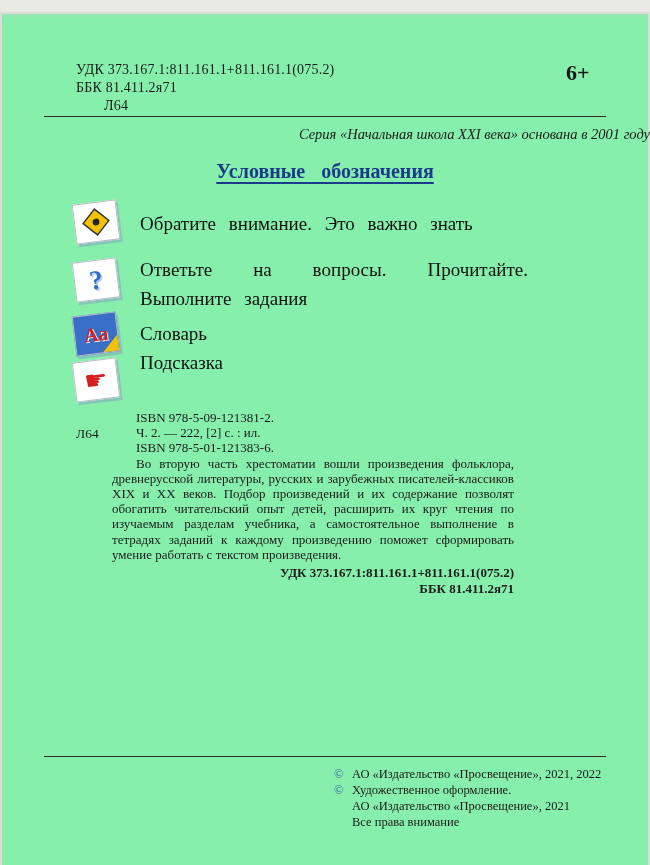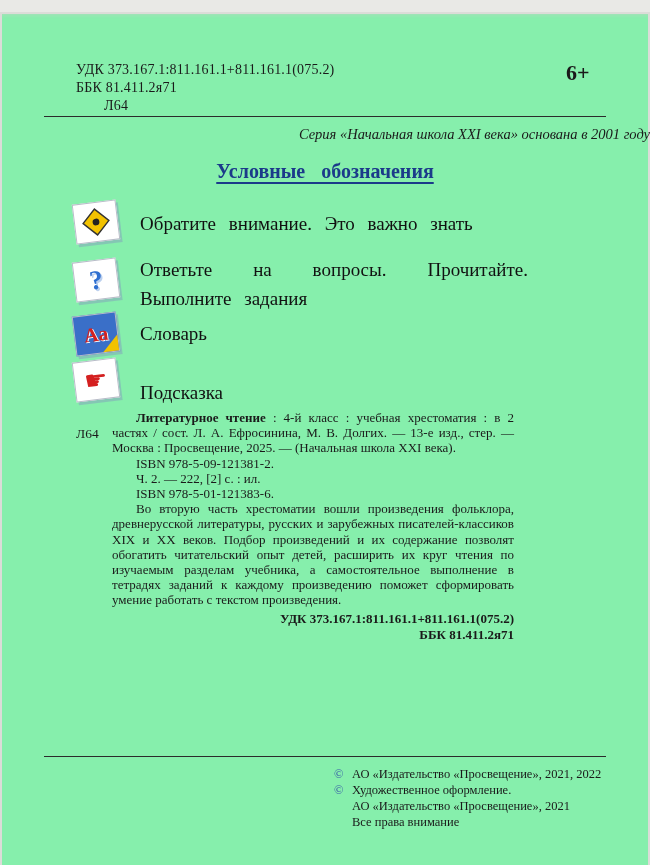--- a/index.html
+++ b/index.html
@@ -88,26 +88,25 @@
 
   <div class="abs icon-card dict-card" style="left:74px; top:302px;">
     <span class="dict-corner"></span>
     <span class="dict-glyph">Аа</span>
   </div>
   <div class="abs legend-label" style="left:140px; top:311px;">Словарь</div>
 
   <div class="abs icon-card" style="left:74px; top:348px;">
     <span class="hint-glyph">☛</span>
   </div>
-  <div class="abs legend-label" style="left:140px; top:370px;">Подсказка</div>
+  <div class="abs legend-label" style="left:140px; top:340px;">Подсказка</div>
 
   <div class="abs bib-code" style="left:76px; top:414px;">Л64</div>
 
   <div class="abs bib" style="left:112px; top:398px;">
-    <p><span class="bold-lead">Литературное чтение</span><span> : 4-й класс : учебная хрестоматия : в 2 частях / сост. Л. А. Ефросинина, М. В. Долгих. — 13-е изд., стер. — Москва : Просвещение, 2025. — (Начальная школа XXI века).</span></p>
     <div class="plain-line">ISBN 978-5-09-121381-2.</div>
     <div class="plain-line">Ч. 2. — 222, [2] с. : ил.</div>
     <div class="plain-line">ISBN 978-5-01-121383-6.</div>
     <p>Во вторую часть хрестоматии вошли произведения фольклора, древнерусской литературы, русских и зарубежных писателей-классиков XIX и XX веков. Подбор произведений и их содержание позволят обогатить читательский опыт детей, расширить их круг чтения по изучаемым разделам учебника, а самостоятельное выполнение в тетрадях заданий к каждому произведению поможет сформировать умение работать с текстом произведения.</p>
     <div class="refs">
       <div>УДК 373.167.1:811.161.1+811.161.1(075.2)</div>
       <div>ББК 81.411.2я71</div>
     </div>
   </div>
 

